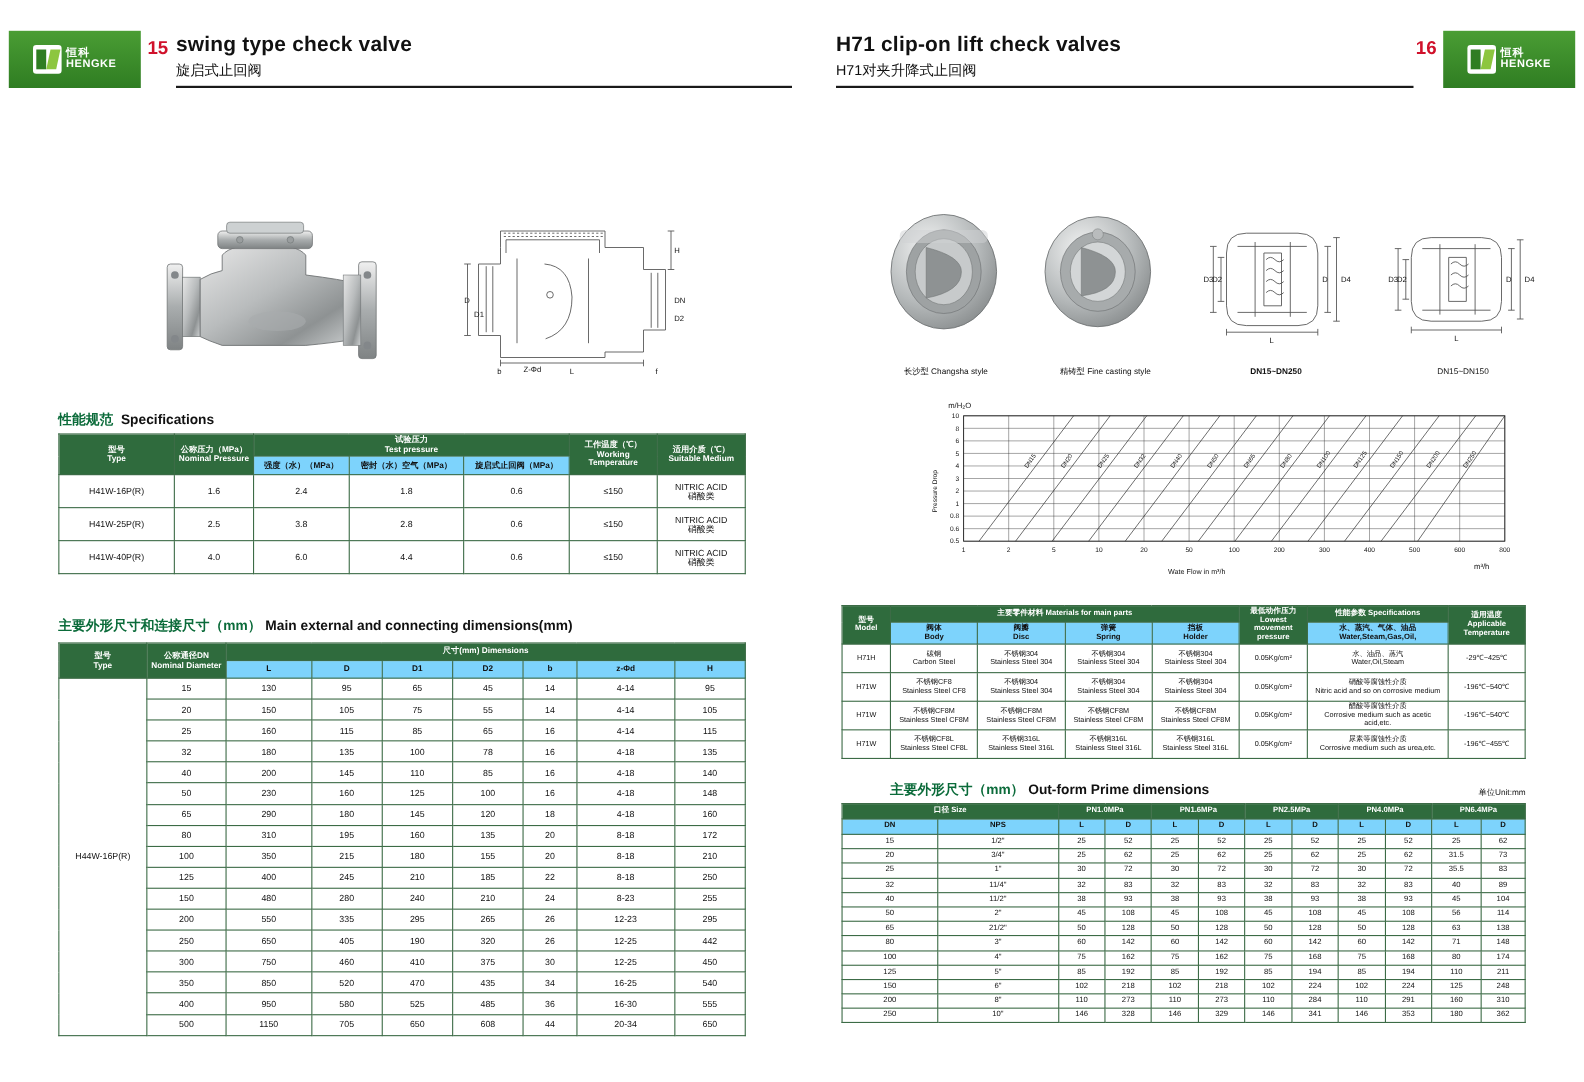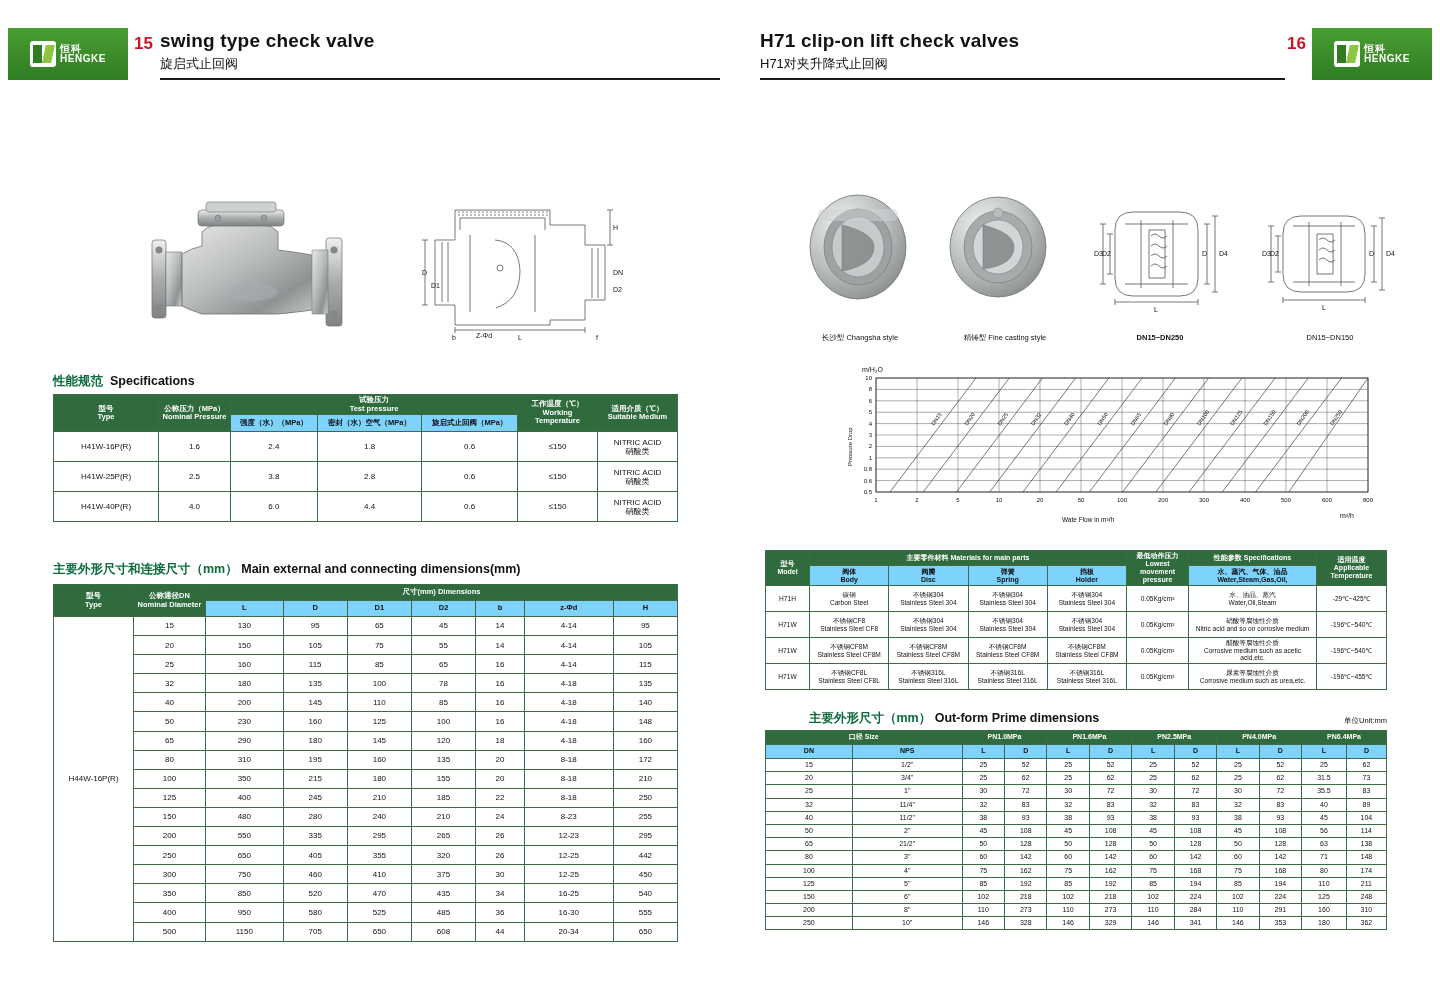--- a/index.html
+++ b/index.html
@@ -502,21 +502,21 @@
         <td>295</td>
         <td>265</td>
         <td>26</td>
         <td>12-23</td>
         <td>295</td>
       </tr>
       <tr>
         <td>250</td>
         <td>650</td>
         <td>405</td>
-        <td>355</td>
+        <td>190</td>
         <td>320</td>
         <td>26</td>
         <td>12-25</td>
         <td>442</td>
       </tr>
       <tr>
         <td>300</td>
         <td>750</td>
         <td>460</td>
         <td>410</td>

